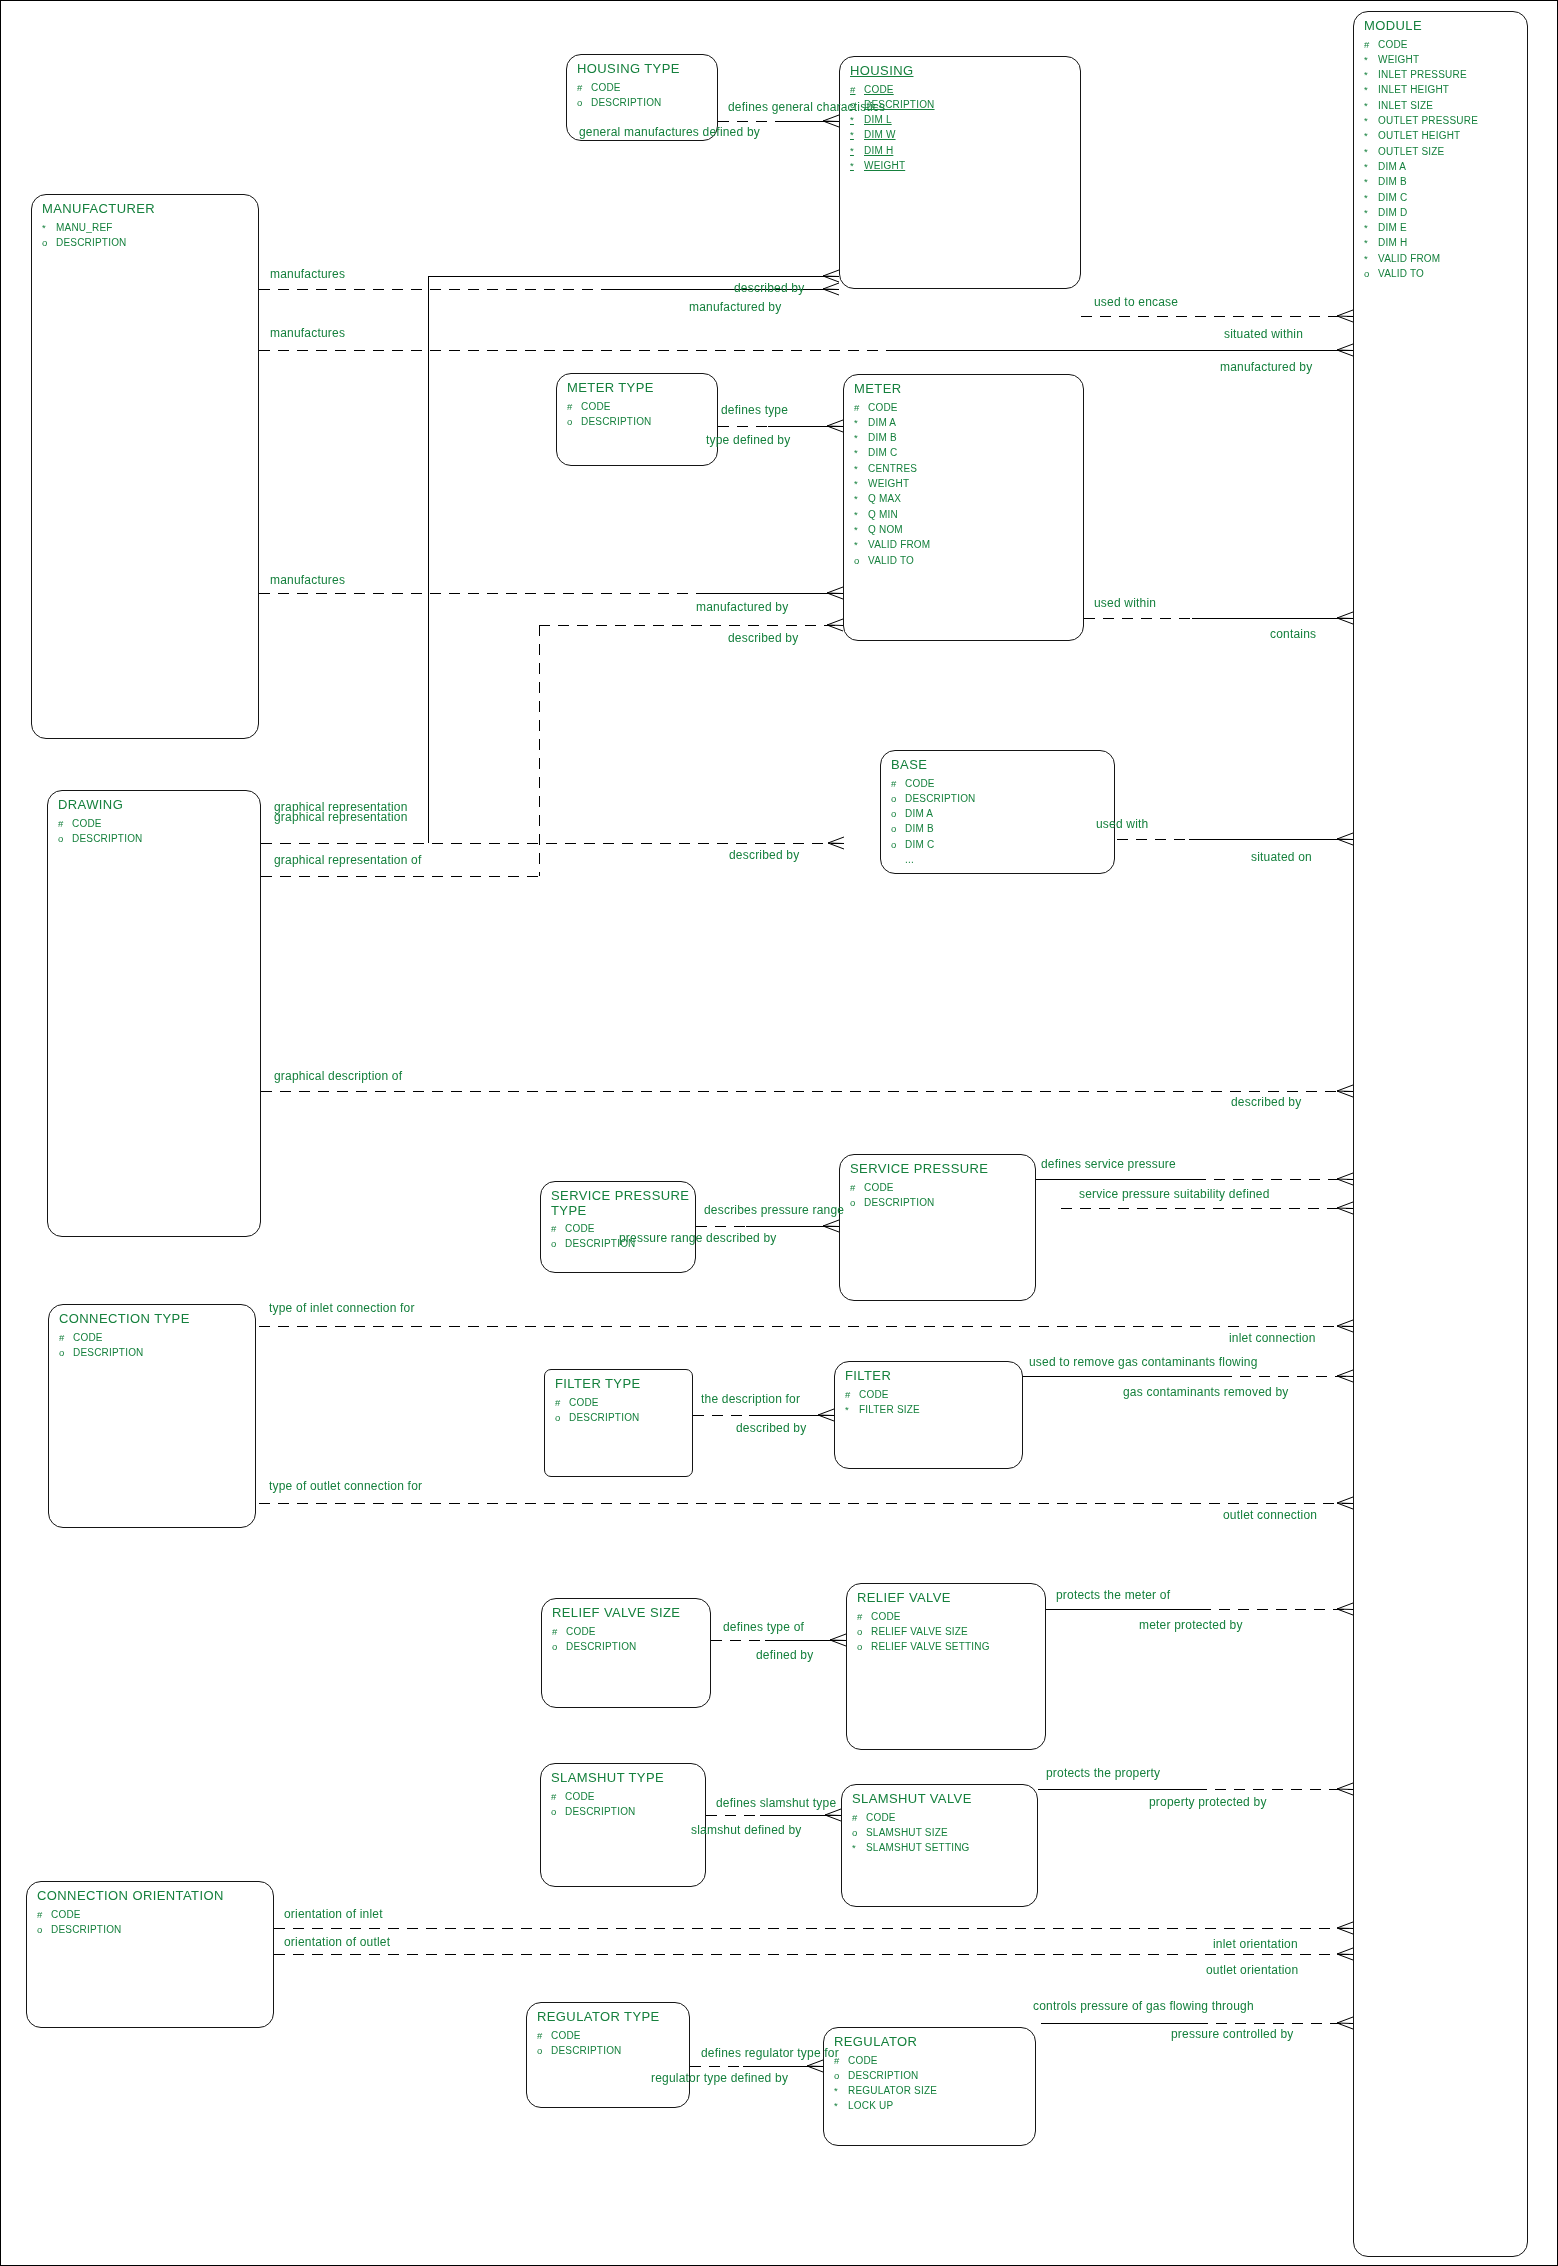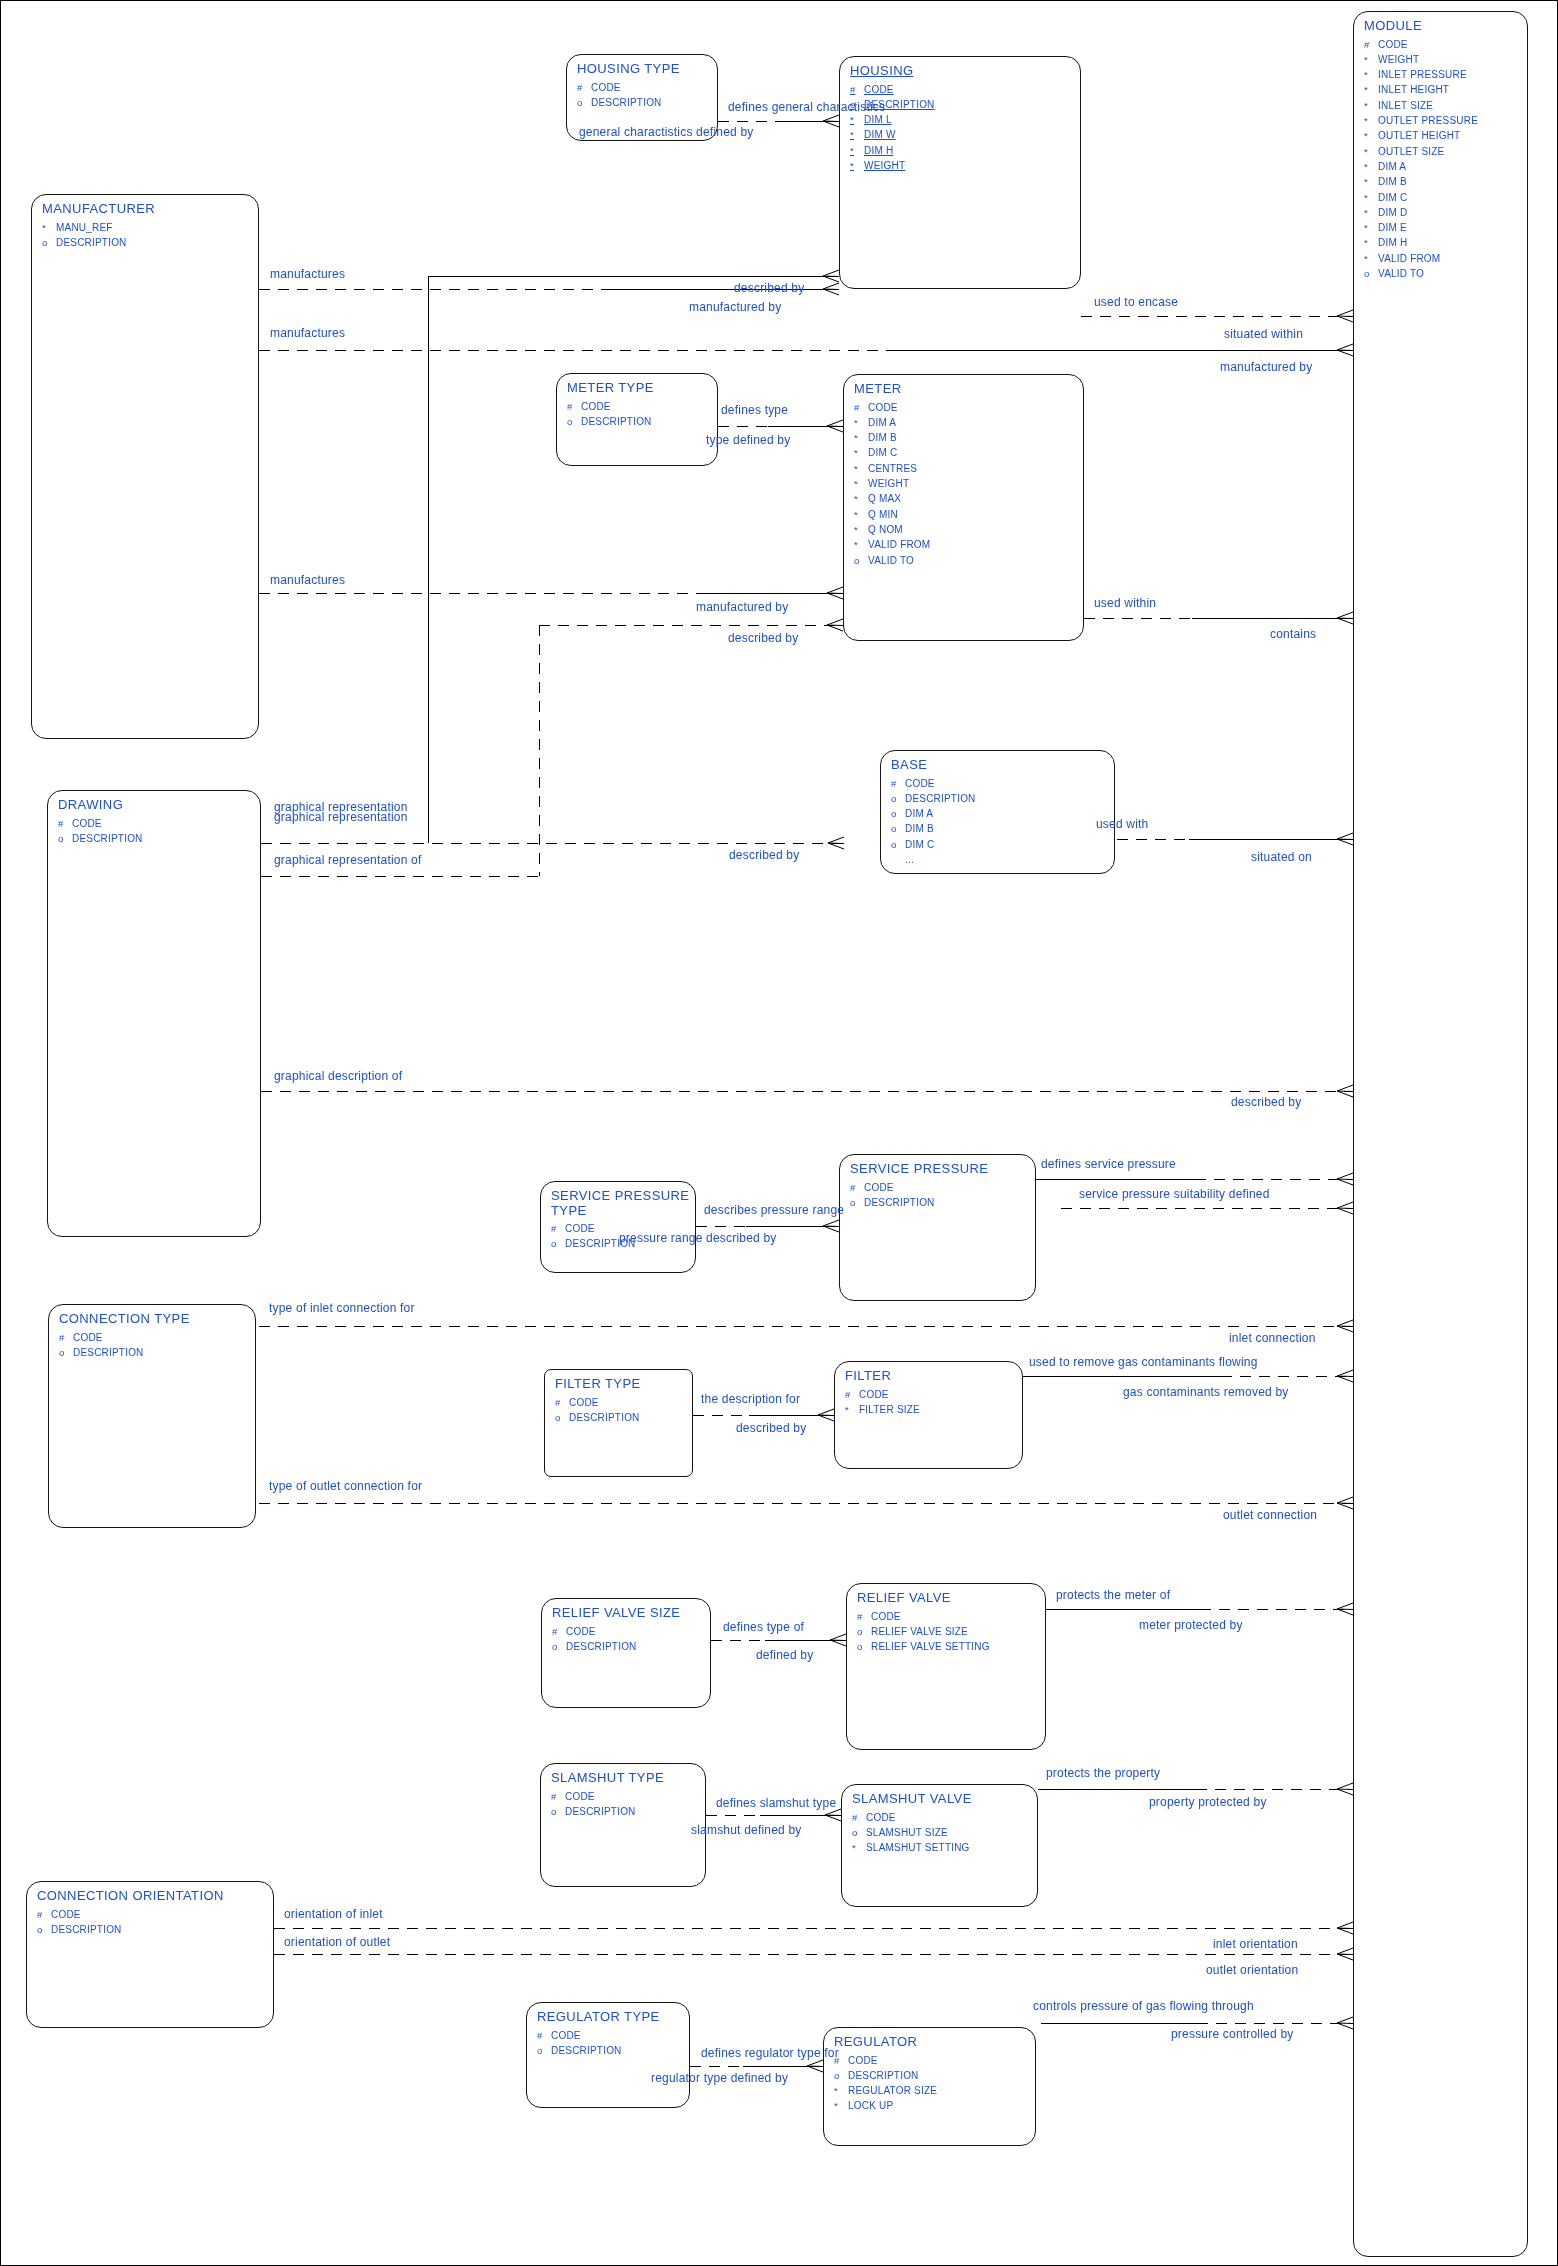--- a/index.html
+++ b/index.html
@@ -1,18 +1,18 @@
 <!DOCTYPE html>
 <html><head>
 <meta charset="utf-8">
 <style>
   html,body{margin:0;padding:0;background:#fff;}
   #canvas{
     position:relative;width:1558px;height:2266px;background:#fff;
-    font-family:"Liberation Sans",sans-serif;color:#1d4ed8;
+    font-family:"Liberation Sans",sans-serif;color:#15803d;
     border:1px solid #000;box-sizing:border-box;overflow:hidden;
   }
   .entity{
     position:absolute;border:1px solid #151515;border-radius:15px;
     background:#fff;box-sizing:border-box;padding:7px 4px 0 10px;z-index:3;
   }
   .etitle{font-size:13px;line-height:1.12;letter-spacing:.4px;margin-bottom:3px;white-space:pre-line;}
   .attr{display:flex;font-size:10px;line-height:15.3px;letter-spacing:.2px;}
   .attr .p{flex:0 0 14px;font-size:9.5px;}
   .rlabel{position:absolute;font-size:12px;white-space:nowrap;z-index:4;letter-spacing:.2px;}
@@ -510,21 +510,21 @@
       <div class="attr">
         <span class="p">*</span>
         <span>REGULATOR SIZE</span>
       </div>
       <div class="attr">
         <span class="p">*</span>
         <span>LOCK UP</span>
       </div>
     </div>
     <div class="rlabel" style="left: 727px; top: 99px;">defines general charactistics</div>
-    <div class="rlabel" style="left: 578px; top: 124px;">general charactistics defined by</div>
+    <div class="rlabel" style="left: 578px; top: 124px;">general manufactures defined by</div>
     <div class="rlabel" style="left: 269px; top: 266px;">manufactures</div>
     <div class="rlabel" style="left: 733px; top: 280px;">described by</div>
     <div class="rlabel" style="left: 688px; top: 299px;">manufactured by</div>
     <div class="rlabel" style="left: 269px; top: 325px;">manufactures</div>
     <div class="rlabel" style="left: 1093px; top: 294px;">used to encase</div>
     <div class="rlabel" style="left: 1223px; top: 326px;">situated within</div>
     <div class="rlabel" style="left: 1219px; top: 359px;">manufactured by</div>
     <div class="rlabel" style="left: 720px; top: 402px;">defines type</div>
     <div class="rlabel" style="left: 705px; top: 432px;">type defined by</div>
     <div class="rlabel" style="left: 269px; top: 572px;">manufactures</div>

